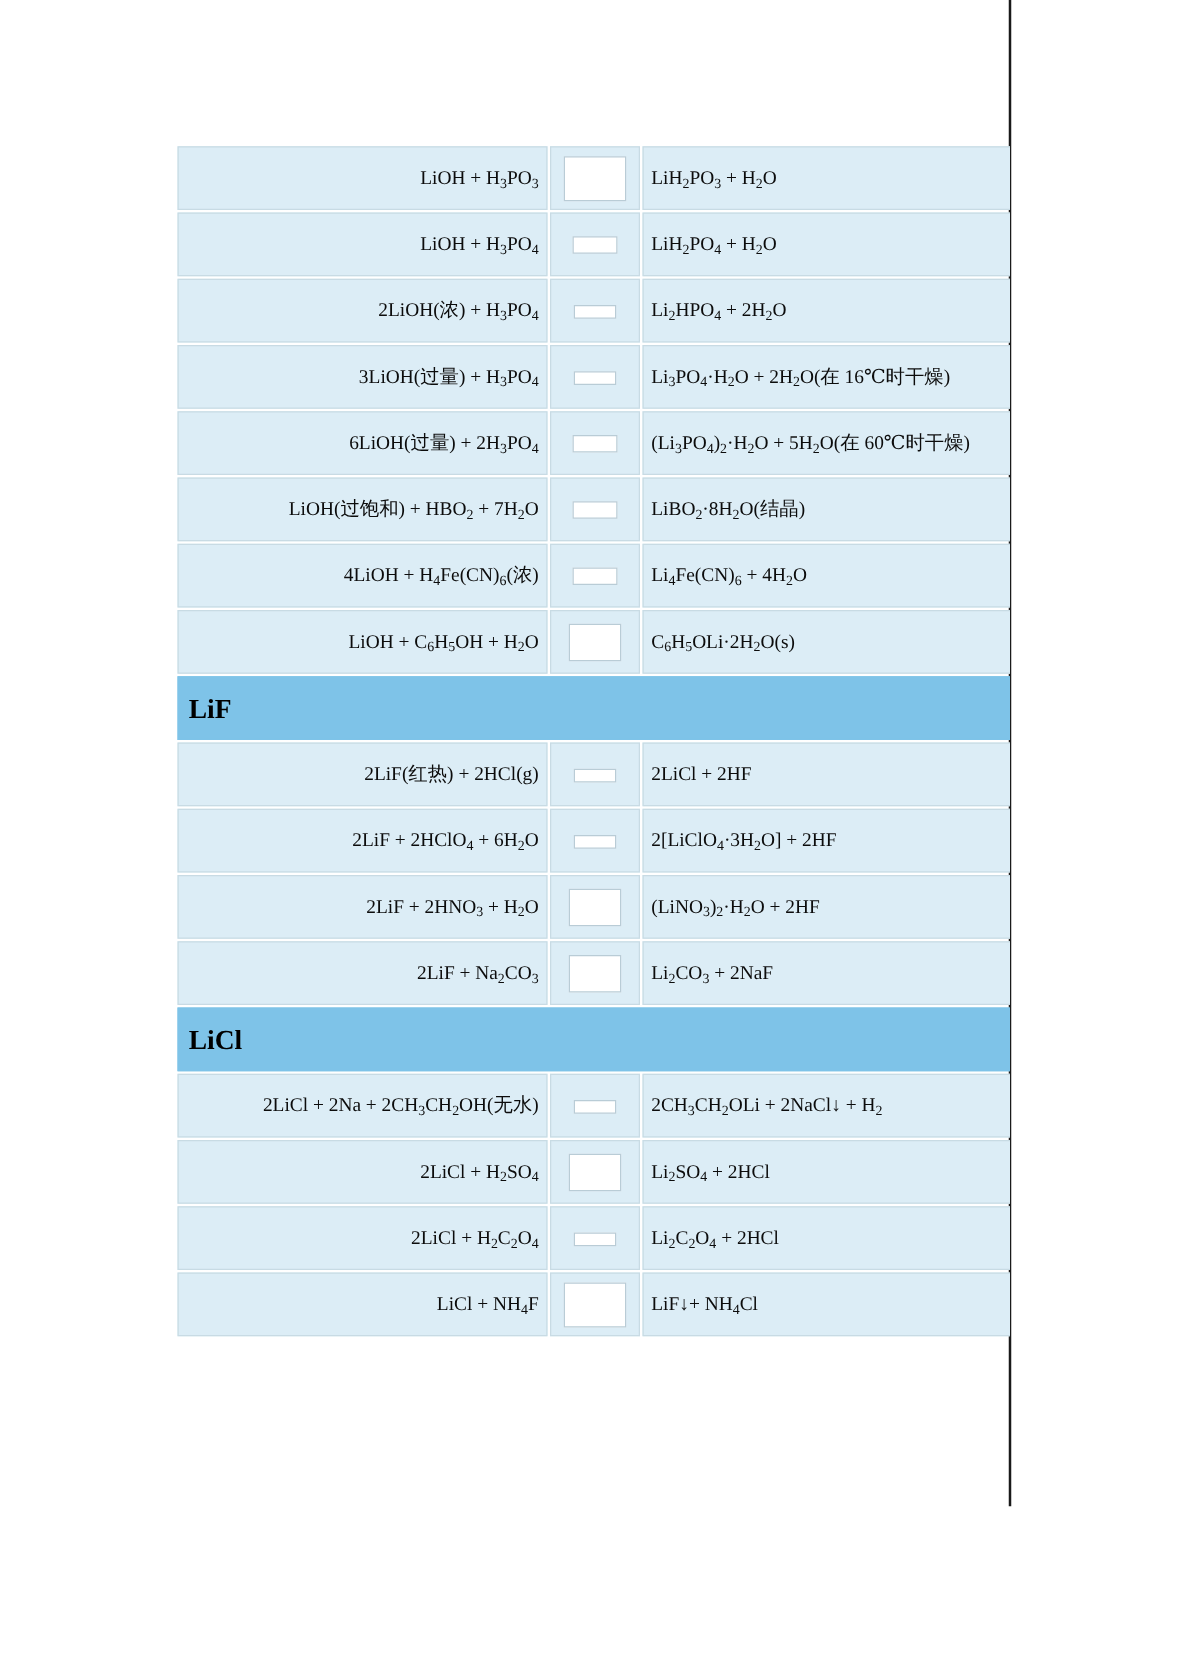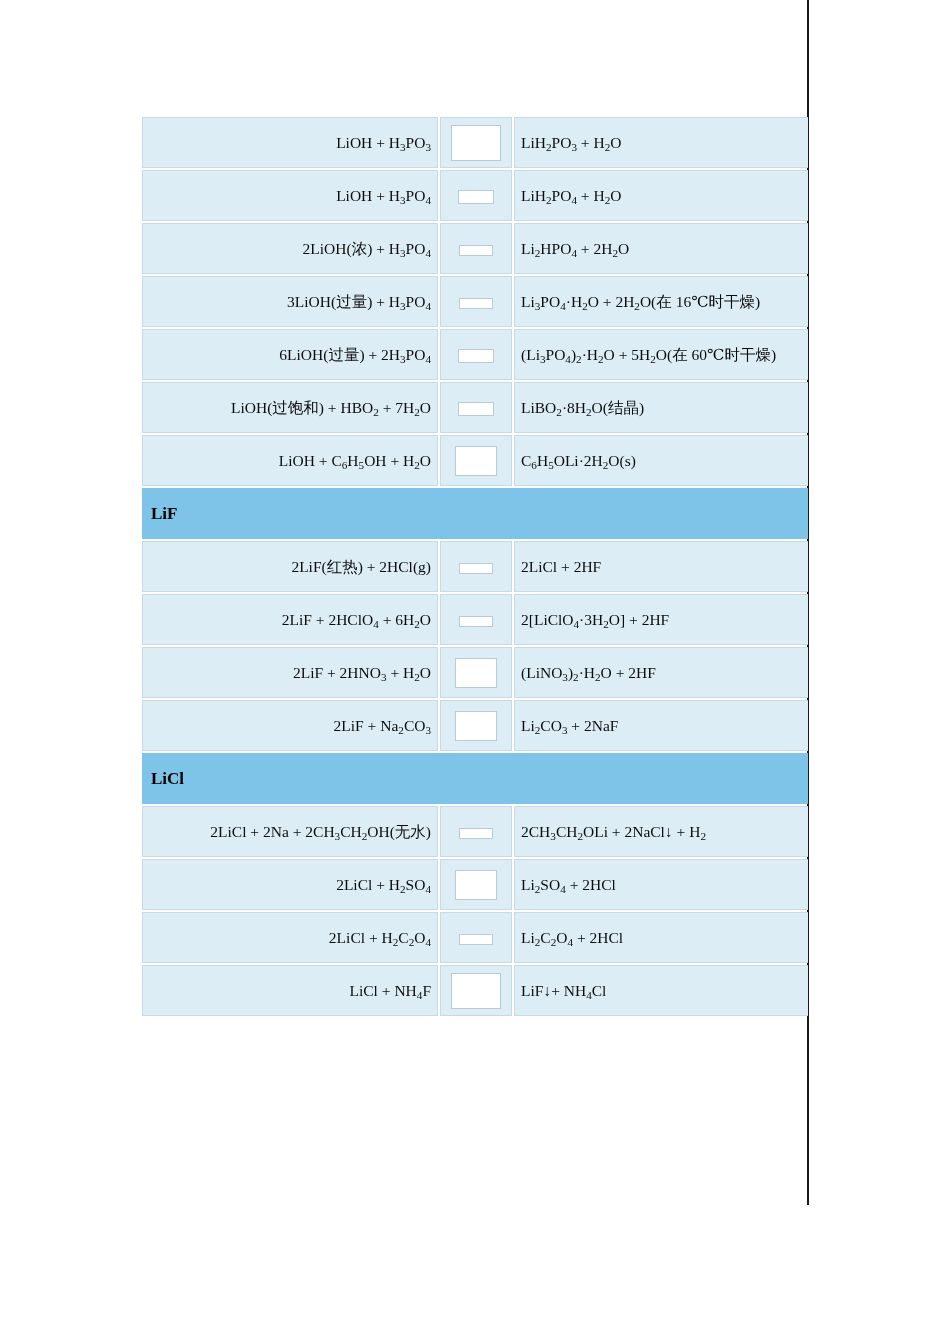--- a/index.html
+++ b/index.html
@@ -68,21 +68,21 @@
   }
   td.products {
     text-align: left;
   }
 
   
   tr.section-row > td.section-header {
     background: #7ec3e8;
     border: 1px solid #7ec3e8;
     font-weight: bold;
-    font-size: 17px;
+    font-size: 22px;
     text-align: left;
     padding-left: 8px;
     height: 51px;
     color: #000000;
   }
 
   
   .arrow-box {
     display: inline-block;
     background: #ffffff;
@@ -136,20 +136,25 @@
           <td class="reactants">6LiOH(过量) + 2H<sub>3</sub>PO<sub>4</sub></td>
           <td class="arrow-cell"><span class="arrow-box size-sm"></span></td>
           <td class="products">(Li<sub>3</sub>PO<sub>4</sub>)<sub>2</sub>·H<sub>2</sub>O + 5H<sub>2</sub>O(在 60℃时干燥)</td>
         </tr>
         <tr class="data-row">
           <td class="reactants">LiOH(过饱和) + HBO<sub>2</sub> + 7H<sub>2</sub>O</td>
           <td class="arrow-cell"><span class="arrow-box size-sm"></span></td>
           <td class="products">LiBO<sub>2</sub>·8H<sub>2</sub>O(结晶)</td>
         </tr>
         <tr class="data-row">
+          <td class="reactants">4LiOH + H<sub>4</sub>Fe(CN)<sub>6</sub>(浓)</td>
+          <td class="arrow-cell"><span class="arrow-box size-sm"></span></td>
+          <td class="products">Li<sub>4</sub>Fe(CN)<sub>6</sub> + 4H<sub>2</sub>O</td>
+        </tr>
+        <tr class="data-row">
           <td class="reactants">LiOH + C<sub>6</sub>H<sub>5</sub>OH + H<sub>2</sub>O</td>
           <td class="arrow-cell"><span class="arrow-box size-md"></span></td>
           <td class="products">C<sub>6</sub>H<sub>5</sub>OLi·2H<sub>2</sub>O(s)</td>
         </tr>
         <tr class="section-row">
           <td class="section-header" colspan="3">LiF</td>
         </tr>
         <tr class="data-row">
           <td class="reactants">2LiF(红热) + 2HCl(g)</td>
           <td class="arrow-cell"><span class="arrow-box size-xs"></span></td>

